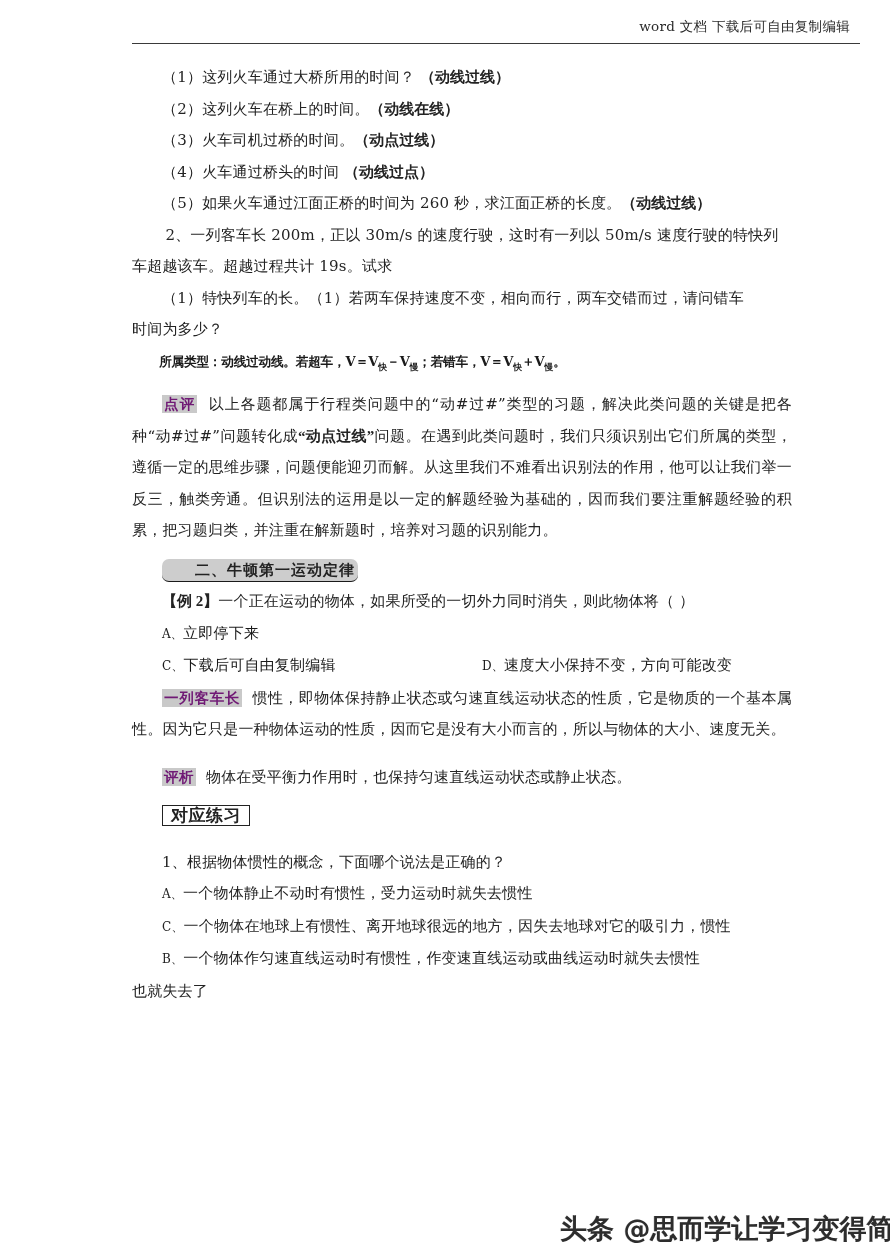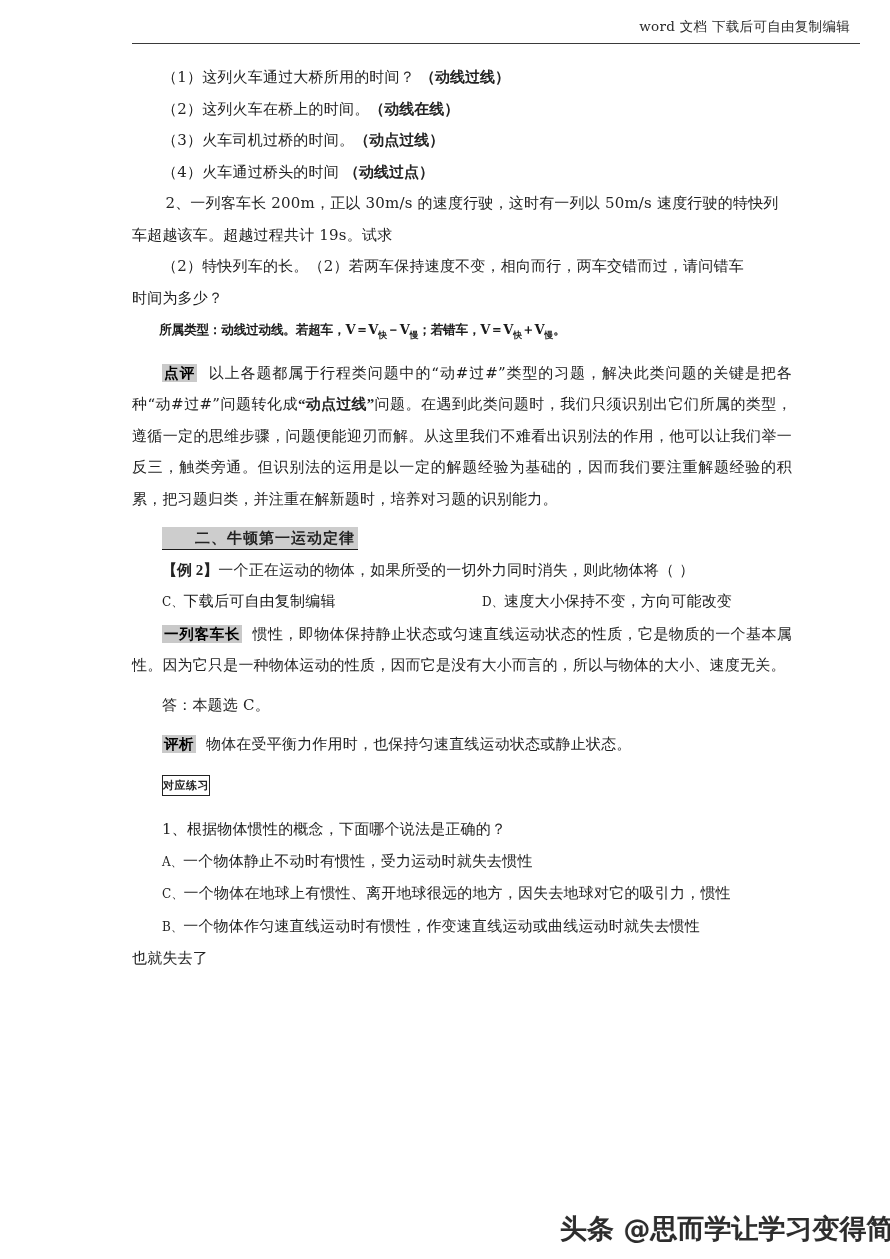--- a/index.html
+++ b/index.html
@@ -81,47 +81,48 @@
   .opt-letter {
     font-family: "DejaVu Serif", "Liberation Serif", serif;
     font-size: 12px;
   }
 
   
   .tag-hl {
     font-weight: bold;
     font-family: "DejaVu Sans", "Liberation Sans", sans-serif;
     background: #c9c9c9;
-    color: #000000;
+    color: #701a75;
     padding: 1px 2px;
     font-size: 14.5px;
     letter-spacing: 0.5px;
   }
   
   .tag-box {
     font-weight: bold;
     font-family: "DejaVu Sans", "Liberation Sans", sans-serif;
     border: 1.4px solid #222;
-    padding: 1px 0;
-    font-size: 11px;
+    padding: 1px 8px;
+    font-size: 17px;
     letter-spacing: 0.5px;
     display: inline-block;
     line-height: 17px;
   }
   
   .sec-head {
     font-weight: bold;
     font-family: "DejaVu Sans", "Liberation Sans", sans-serif;
     background: #cdcdcd;
     border-bottom: 1.6px solid #1a1a1a;
     font-size: 15px;
     padding: 1px 3px 1px 3px;
     letter-spacing: 1px;
     display: inline-block;
     line-height: 20px;
+    border-radius: 7px;
   }
 
   
   .opt-row {
     display: flex;
     font-size: 15px;
     line-height: 31.5px;
     letter-spacing: 0.2px;
     padding-left: 30px;
   }
@@ -186,24 +187,27 @@
     <div class="line indent2">
       <span>（2）这列火车在桥上的时间。</span><span class="bold-hei">（动线在线）</span>
     </div>
     <div class="line indent2">
       <span>（3）火车司机过桥的时间。</span><span class="bold-hei">（动点过线）</span>
     </div>
     <div class="line indent2">
       <span>（4）火车通过桥头的时间</span>
       <span class="bold-hei">（动线过点）</span>
     </div>
+    <div class="line indent2">
+      <span>（5）如果火车通过江面正桥的时间为 260 秒，求江面正桥的长度。</span><span class="bold-hei">（动线过线）</span>
+    </div>
 
     <div class="line indent-sm">2、一列客车长 200m，正以 30m/s 的速度行驶，这时有一列以 50m/s 速度行驶的特快列</div>
     <div class="line">车超越该车。超越过程共计 19s。试求</div>
-    <div class="line indent2">（2）特快列车的长。（2）若两车保持速度不变，相向而行，两车交错而过，请问错车</div>
+    <div class="line indent2">（1）特快列车的长。（1）若两车保持速度不变，相向而行，两车交错而过，请问错车</div>
     <div class="line">时间为多少？</div>
 
     <div class="type-line">
       <span>所属类型：动线过动线。若超车，</span><span class="v">V＝V</span><sub>快</sub><span class="v">－V</span><sub>慢</sub><span>；若错车，</span><span class="v">V＝V</span><sub>快</sub><span class="v">＋V</span><sub>慢</sub><span>。</span>
     </div>
 
     <div class="gap-s"></div>
 
     <div class="para indent2">
       <span class="tag-hl">点评</span>&nbsp;&nbsp;<span>以上各题都属于行程类问题中的“动#过#”类型的习题，解决此类问题的关键是把各种“动#过#”问题转化成</span><span class="bold-hei">“动点过线”</span><span>问题。在遇到此类问题时，我们只须识别出它们所属的类型，遵循一定的思维步骤，问题便能迎刃而解。从这里我们不难看出识别法的作用，他可以让我们举一反三，触类旁通。但识别法的运用是以一定的解题经验为基础的，因而我们要注重解题经验的积累，把习题归类，并注重在解新题时，培养对习题的识别能力。</span>
@@ -213,37 +217,39 @@
 
     <div class="line indent2">
       <span class="sec-head">二、牛顿第一运动定律</span>
     </div>
 
     <div class="line indent2">
       <span class="bold-hei">【例 2】</span><span>一个正在运动的物体，如果所受的一切外力同时消失，则此物体将（      ）</span>
     </div>
 
     <div class="opt-row">
+      <div class="opt-col">
+        <span class="opt-letter">A、</span><span>立即停下来</span>
+      </div>
     </div>
     <div class="opt-row">
       <div class="opt-col">
         <span class="opt-letter">C、</span><span>下载后可自由复制编辑</span>
       </div>
       <div class="opt-col right">
         <span class="opt-letter">D、</span><span>速度大小保持不变，方向可能改变</span>
       </div>
     </div>
 
     <div class="para indent2">
       <span class="tag-hl">一列客车长</span>&nbsp;&nbsp;<span>惯性，即物体保持静止状态或匀速直线运动状态的性质，它是物质的一个基本属性。因为它只是一种物体运动的性质，因而它是没有大小而言的，所以与物体的大小、速度无关。</span>
     </div>
 
     <div class="gap-s"></div>
 
-    <div class="line indent2">答：本题选 C。</div>
 
     <div class="gap-s"></div>
 
     <div class="line indent2">
       <span class="tag-hl">评析</span>&nbsp;&nbsp;<span>物体在受平衡力作用时，也保持匀速直线运动状态或静止状态。</span>
     </div>
 
     <div class="gap-s"></div>
 
     <div class="line indent1">

